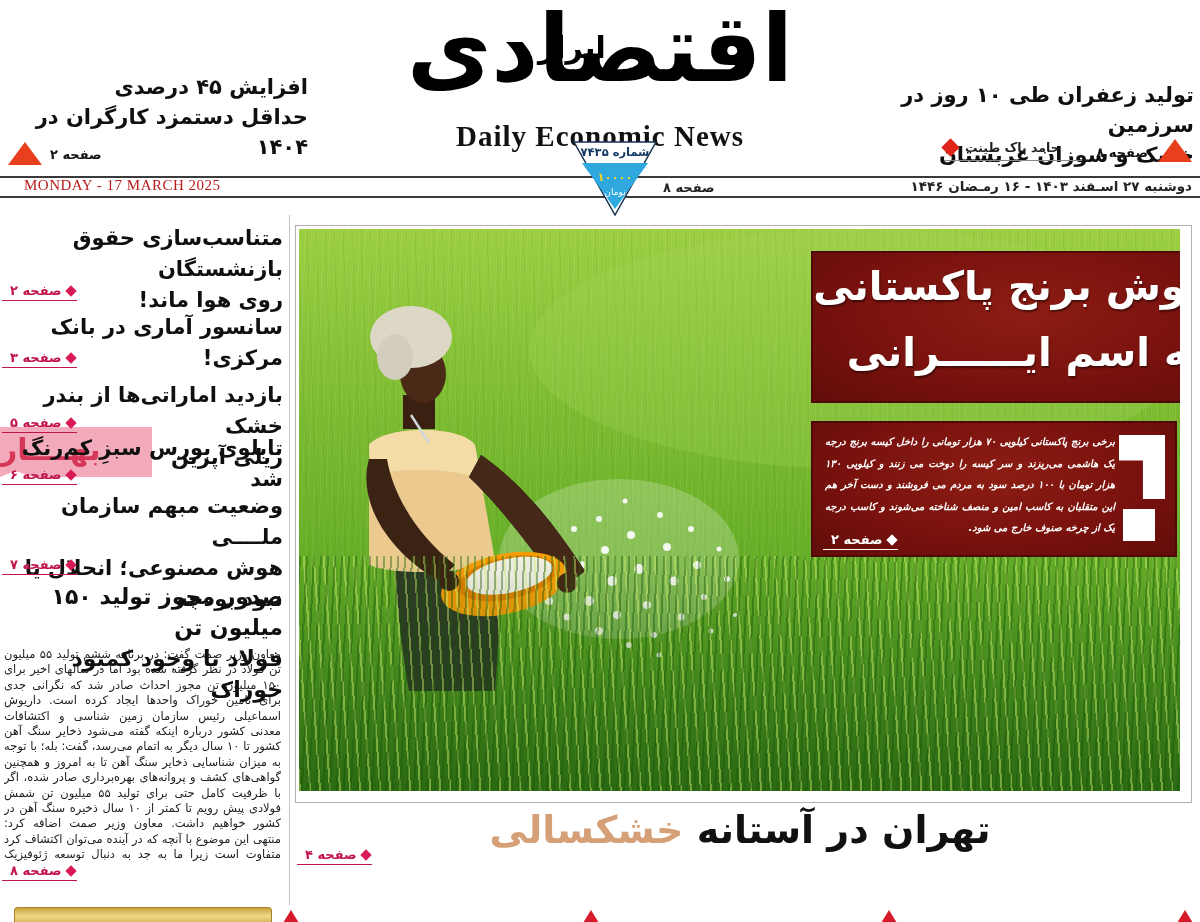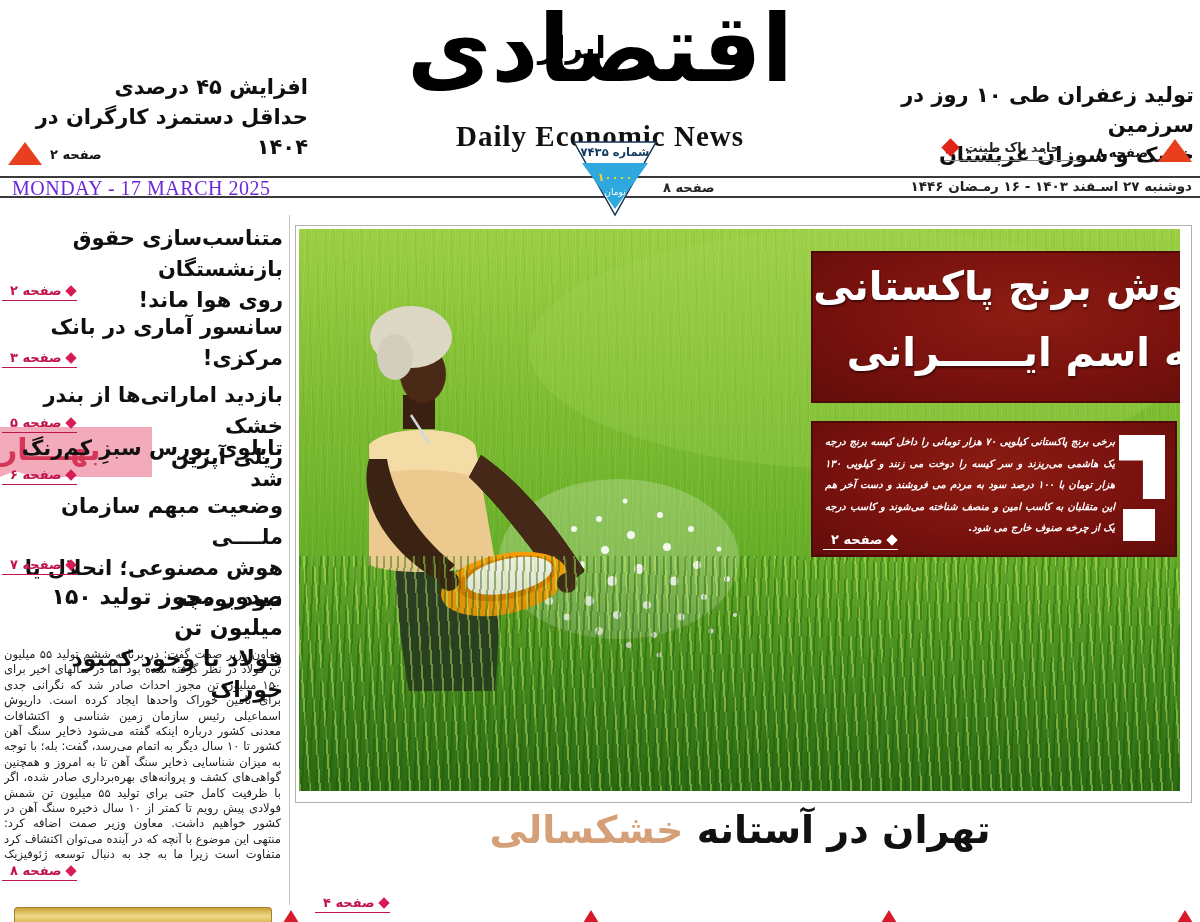--- a/index.html
+++ b/index.html
@@ -24,22 +24,22 @@
   #tr-page{position:absolute;right:52px;top:145px;font-size:13px;font-weight:bold;color:#111;}
   #byline{position:absolute;right:118px;top:137px;width:138px;border-bottom:1.5px solid #888;
           padding-bottom:4px;text-align:left;}
   #byline .dia-red{display:inline-block;width:13px;height:13px;background:#e02418;transform:rotate(45deg);
           vertical-align:middle;margin-right:8px;}
   #byline .byline-txt{font-size:12.5px;font-weight:bold;color:#222;vertical-align:middle;}
   
   .hrule{position:absolute;left:0;width:1200px;background:#3a3a3a;}
   #rule1{top:176px;height:1.5px;}
   #rule2{top:196px;height:2px;}
-  #date-en{position:absolute;left:12px;top:177px;font-family:"Liberation Serif",serif;
-           font-size:20px;color:#6d28d9;letter-spacing:.5px;}
+  #date-en{position:absolute;left:24px;top:177px;font-family:"Liberation Serif",serif;
+           font-size:15px;color:#b91c1c;letter-spacing:.5px;}
   #date-fa{position:absolute;right:8px;top:178px;font-size:13.5px;font-weight:bold;color:#222;}
   #pages-label{position:absolute;left:663px;top:180px;font-size:13px;font-weight:bold;color:#222;direction:ltr;}
   #issue-badge{position:absolute;left:572px;top:141px;z-index:5;}
   
   #left-col{position:absolute;left:0;top:215px;width:287px;height:707px;}
   #col-divider{position:absolute;left:289px;top:215px;width:1px;height:690px;background:#c6c6c6;}
   .sb-title{position:absolute;right:4px;left:0;text-align:right;font-weight:bold;color:#101010;
             font-size:21px;line-height:31px;z-index:2;}
   .page-link{position:absolute;display:inline-block;color:#c1154a;font-size:13px;font-weight:bold;
              border-bottom:1.5px solid #c1154a;padding:0 2px 2px 8px;direction:rtl;z-index:3;}
@@ -78,21 +78,21 @@
            font-size:13px;font-weight:bold;direction:rtl;padding:0 2px 2px 8px;}
   #quote-page .dia{display:inline-block;width:8px;height:8px;background:#fff;transform:rotate(45deg);margin-left:5px;}
   #quote-glyph{position:absolute;right:8px;top:12px;width:48px;height:112px;}
   #quote-glyph .hook{width:46px;height:64px;background:#fff;
            clip-path:polygon(0 0,100% 0,100% 100%,52% 100%,52% 40%,0 40%);}
   #quote-glyph .block{width:32px;height:32px;background:#fff;margin-top:10px;margin-left:4px;}
   
   #caption{position:absolute;left:295px;top:808px;width:890px;text-align:center;direction:rtl;
            font-weight:bold;font-size:38px;color:#111;}
   #caption .accent{color:#d5a077;}
-  #caption-page{left:297px;top:895px;margin-left:18px;}
+  #caption-page{left:297px;top:847px;}
   
   .tip{position:absolute;width:0;height:0;border-left:8px solid transparent;border-right:8px solid transparent;
        border-bottom:13px solid #d81b2a;top:910px;}
 </style>
 </head>
 <body>
 
 <div id="page">
 
   <div id="logo-main" class="fa">اقتصادی</div>

